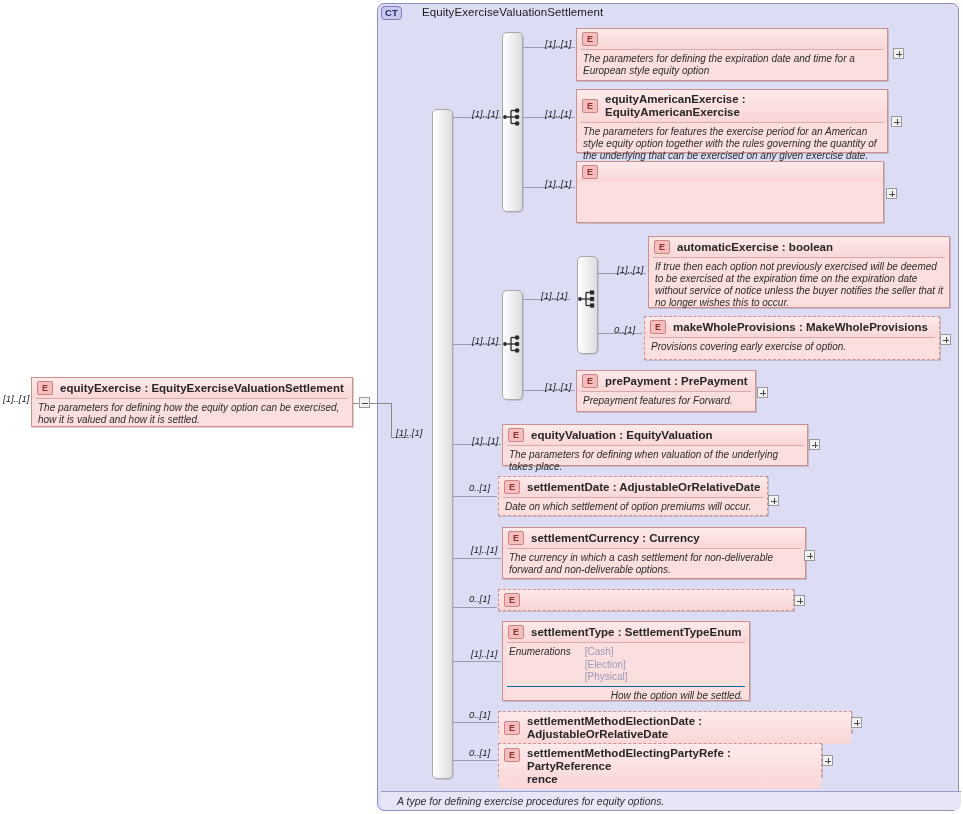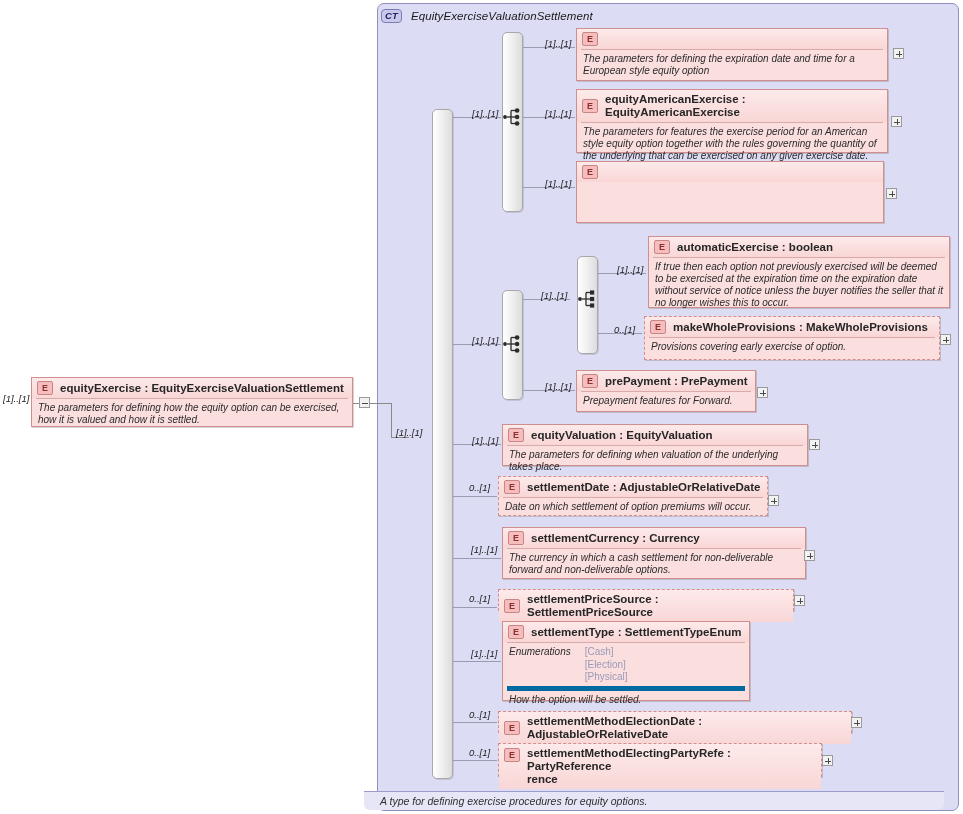--- a/index.html
+++ b/index.html
@@ -7,30 +7,30 @@
   #canvas{position:relative;width:963px;height:814px;overflow:hidden;background:#ffffff;}
 
   
   .ct-box{
     position:absolute;left:377px;top:3px;width:582px;height:808px;
     background:#dcdcf4;border:1px solid #8f8fc0;border-radius:7px;
     box-sizing:border-box;
   }
   .ct-header{
     position:absolute;left:381px;top:6px;height:20px;
-    display:flex;align-items:center;gap:9px;
-    font-size:11.5px;color:#1a1a1a;letter-spacing:.1px;font-style:italic;
+    display:flex;align-items:flex-start;gap:20px;
+    font-size:11.5px;color:#1a1a1a;letter-spacing:.1px;
   }
   .ct-tag{
     display:inline-block;border:1px solid #7b7bb5;border-radius:4px;
     background:#c9c9ec;color:#26266b;font-size:9.5px;font-weight:bold;
     padding:0px 3px;line-height:12px;
   }
   .ct-footer{
-    position:absolute;left:364px;top:791px;width:580px;height:19px;
+    position:absolute;left:381px;top:791px;width:580px;height:19px;
     background:#e6e6f7;border-top:1px solid #9c9ccb;
     border-bottom-left-radius:6px;border-bottom-right-radius:6px;
     font-style:italic;font-size:10.5px;color:#303030;
     display:flex;align-items:center;padding-left:16px;box-sizing:border-box;
   }
 
   
   .ebox{
     position:absolute;background:#fbdede;box-sizing:border-box;
     border:1px solid #cf8f8f;
@@ -54,21 +54,21 @@
   .ebox .edesc{
     font-style:italic;font-size:10px;color:#2b2b2b;line-height:12px;
     border-top:1px solid #d9aaaa;margin:0 4px;padding:3px 2px 4px 2px;
   }
   .ebox .enum-row{
     display:flex;gap:14px;border-top:1px solid #d9aaaa;margin:0 4px;
     padding:3px 2px 2px 2px;font-size:10px;
   }
   .ebox .enum-label{font-style:italic;color:#2b2b2b;}
   .ebox .enum-values{color:#9a9ab8;line-height:12.5px;}
-  .ebox .edesc.second{border-top:5px solid #0369a1;}
+  .ebox .edesc.second{border-top:1px solid #0369a1;text-align:right;}
 
   
   .pmbtn{
     position:absolute;width:11px;height:11px;box-sizing:border-box;
     border:1px solid #9a9a9a;background:#f2f2f2;
   }
   .pmbtn::before{
     content:"";position:absolute;left:2px;top:4.5px;width:6px;height:1px;background:#4a4a4a;
   }
   .pmbtn.plus::after{
@@ -279,21 +279,20 @@
     </div>
     <div class="edesc">The currency in which a cash settlement for non-deliverable forward and non-deliverable options.</div>
   </div>
   <div class="pmbtn plus" style="left:804px;top:550px;"></div>
 
   <div class="hline" style="left:453px;top:607px;width:44px;"></div>
   <div class="card" style="left:469px;top:593px;">0..[1]</div>
   <div class="ebox optional" style="left:498px;top:589px;width:296px;height:22px;">
     <div class="etitle">
       <span class="etag">E</span>
-      <span class="ename">settlementPriceSource : SettlementPriceSource</span>
     </div>
   </div>
   <div class="pmbtn plus" style="left:794px;top:595px;"></div>
 
   <div class="hline" style="left:453px;top:661px;width:48px;"></div>
   <div class="card" style="left:471px;top:648px;">[1]..[1]</div>
   <div class="ebox" style="left:502px;top:621px;width:248px;height:80px;">
     <div class="etitle">
       <span class="etag">E</span>
       <span class="ename">settlementType : SettlementTypeEnum</span>

